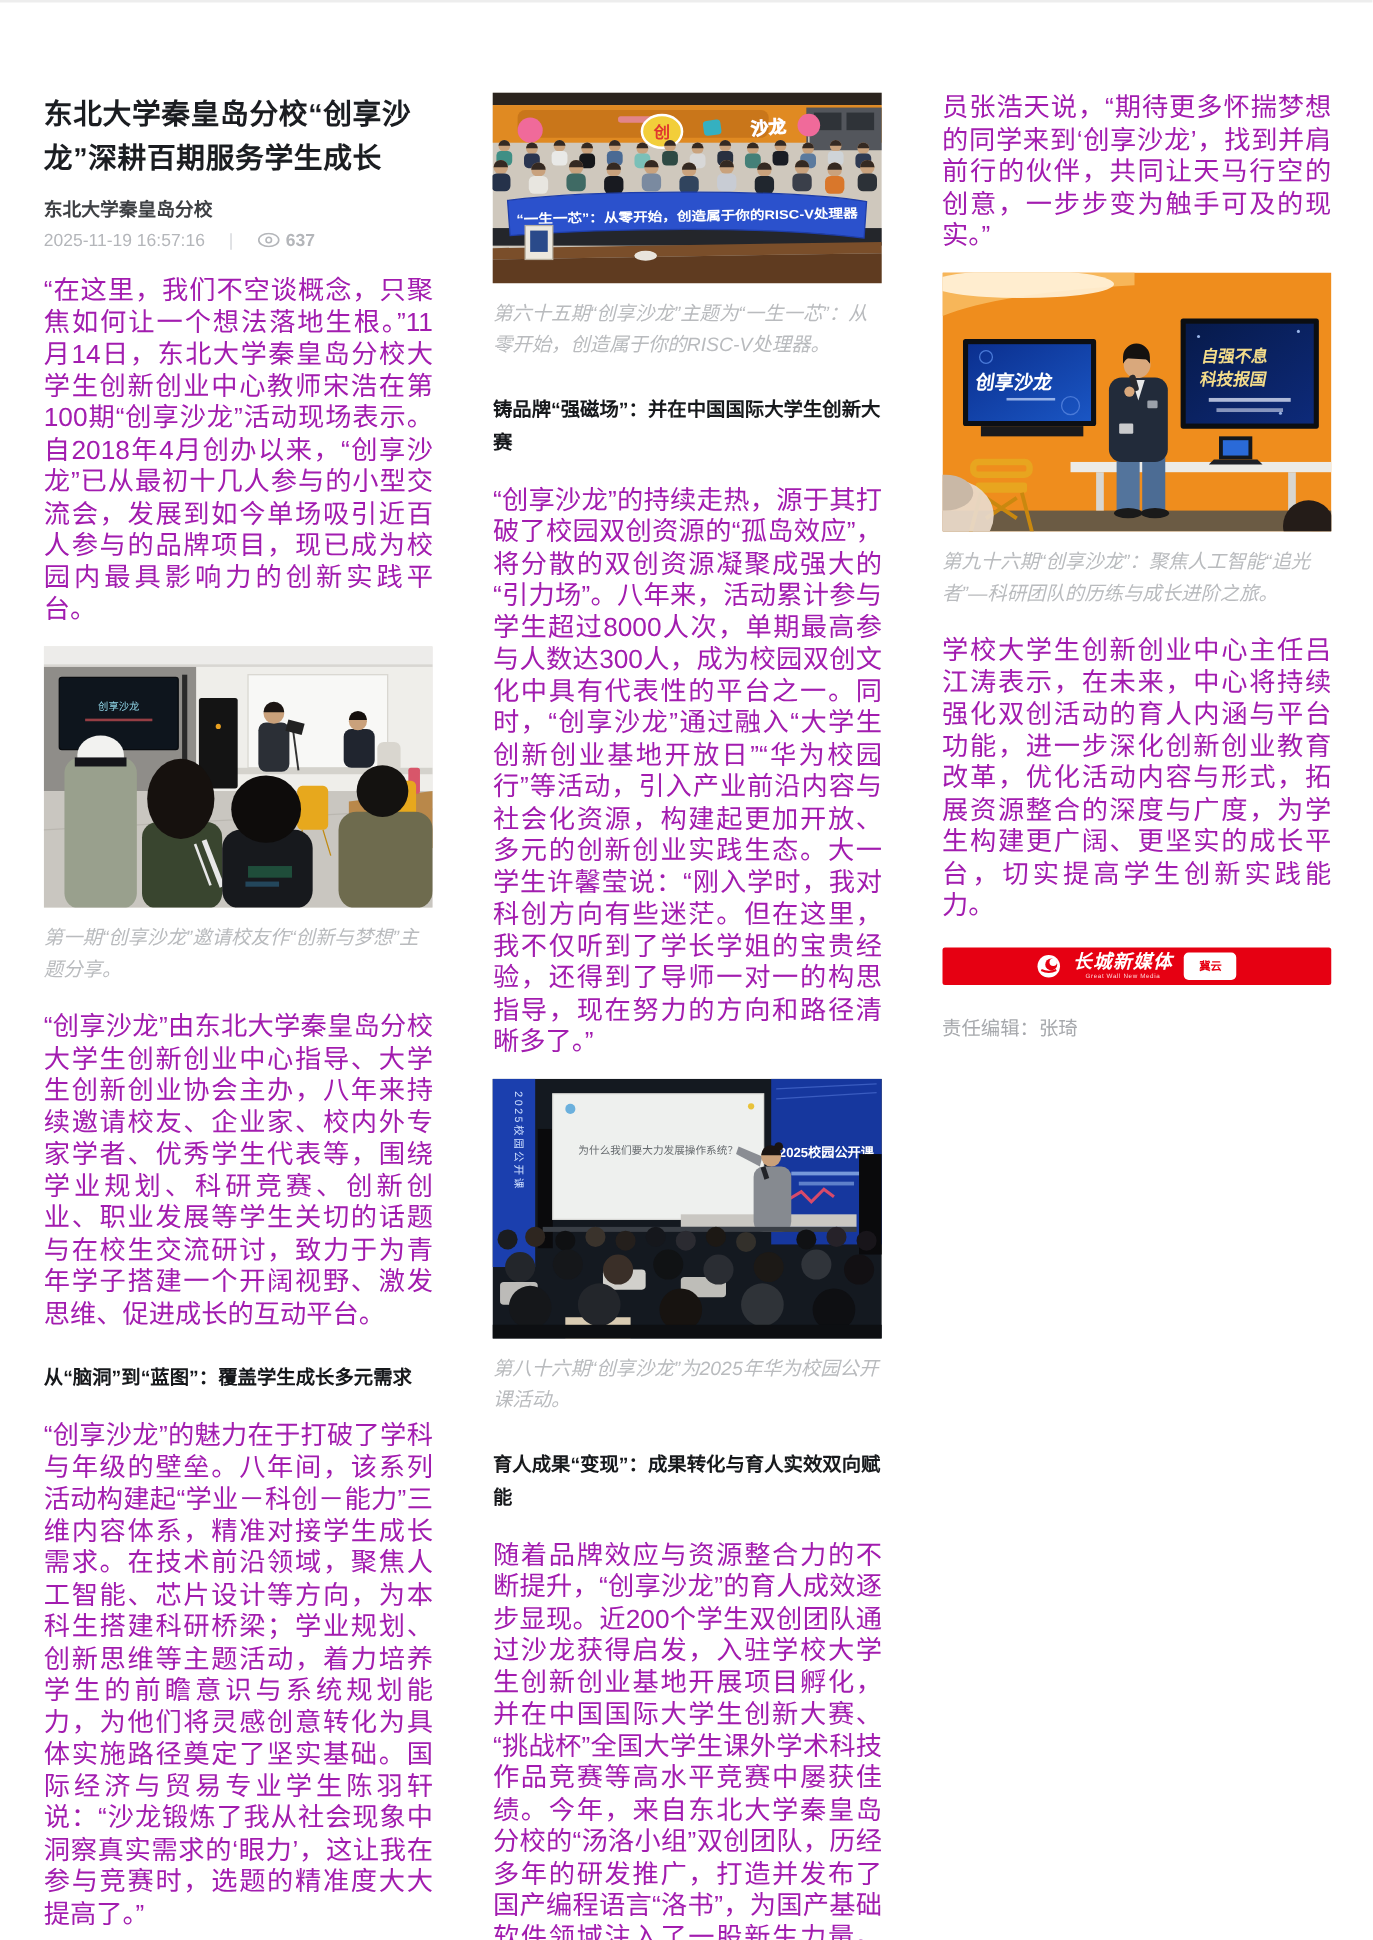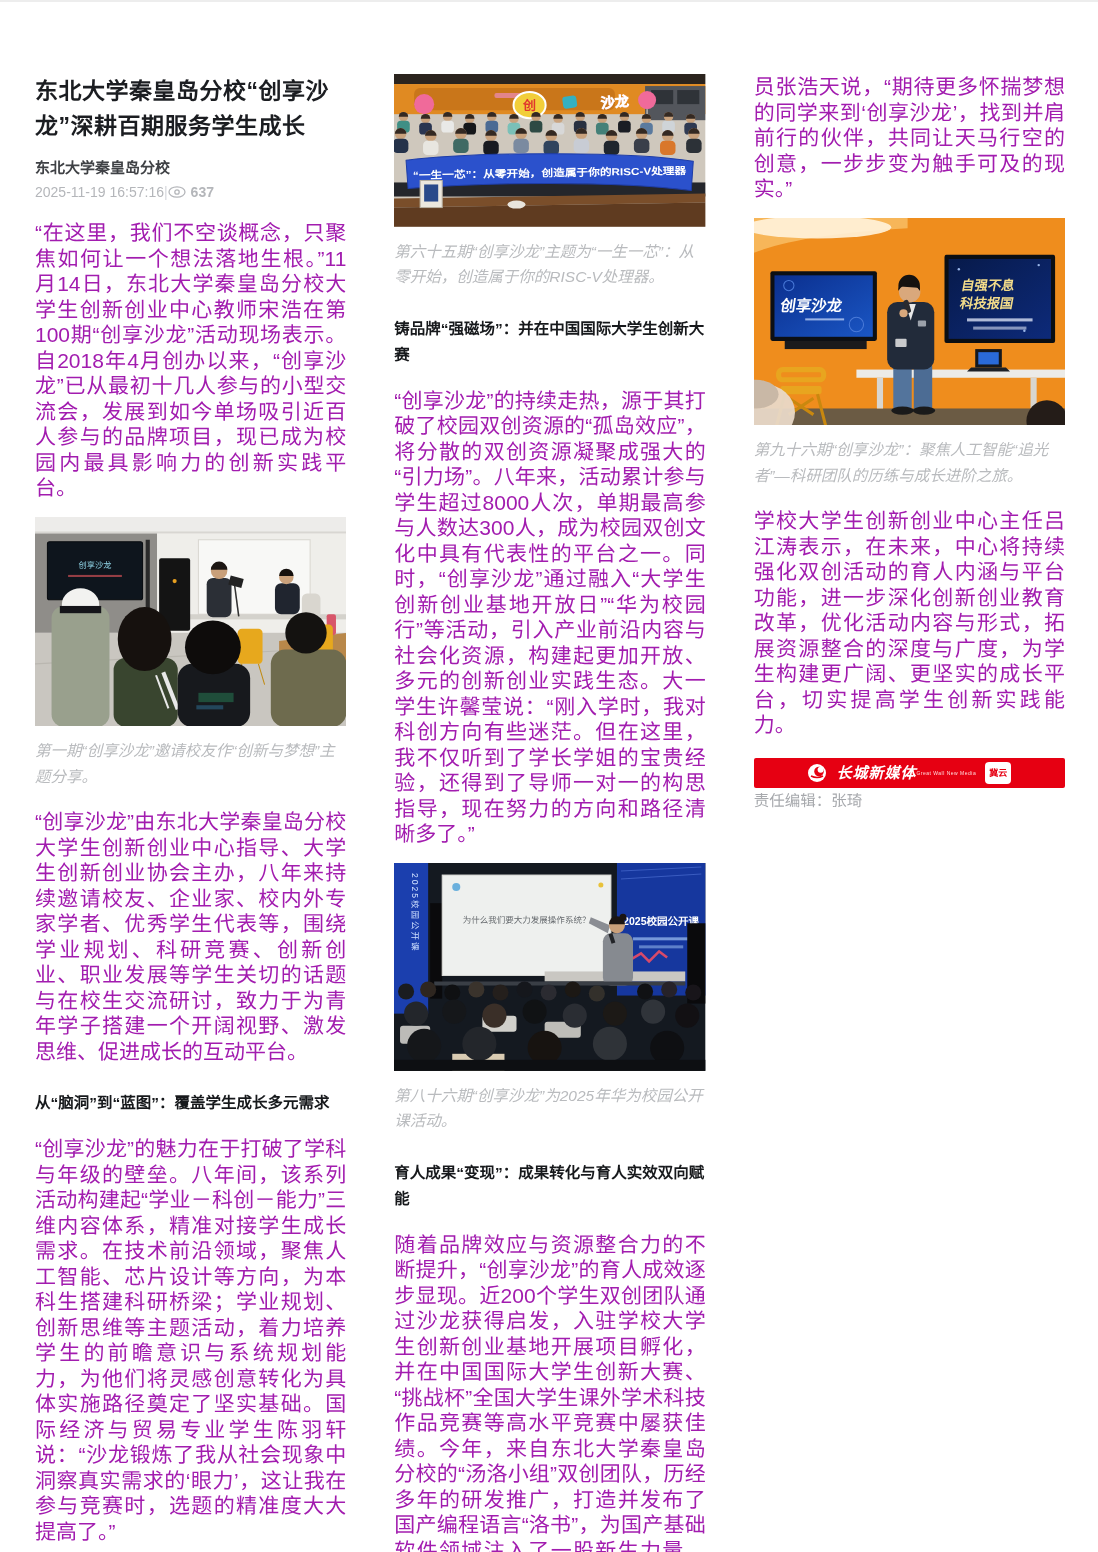--- a/index.html
+++ b/index.html
@@ -8,37 +8,37 @@
     border-top:2px solid #ededed;box-sizing:border-box;
     font-family:"Liberation Sans","DejaVu Sans",sans-serif;color:#26282b;
   }
   .page{box-sizing:border-box;width:100%;height:100%;
     padding:72px 33px 0 35px;display:grid;
     grid-template-columns:1fr 1fr 1fr;column-gap:48px;}
   .col{min-width:0;}
   .col > *:first-child{margin-top:0 !important;}
   h1.title{margin:0;font-size:23px;line-height:35px;font-weight:700;color:#1b1d21;letter-spacing:.5px;}
   .byline{margin-top:12px;font-size:15px;font-weight:600;color:#3f4145;}
-  .meta{margin-top:7px;display:flex;align-items:flex-end;gap:0;font-size:14px;color:#b4b6ba;}
+  .meta{margin-top:7px;display:flex;align-items:flex-end;gap:19px;font-size:14px;color:#b4b6ba;}
   .meta .sep{color:#d6d8dc;}
   .views{display:flex;align-items:center;gap:5px;font-weight:bold;}
   p.body{margin:20px 0 0;font-size:21px;line-height:25.5px;color:#a21caf;text-align:justify;}
   h2.sub{margin:26px 0 0;font-size:15.5px;line-height:26px;font-weight:700;color:#17191c;}
   figure{margin:16px 0 0;}
   figure svg.photo{display:block;width:100%;height:auto;}
   figcaption{margin-top:12px;font-size:15.5px;line-height:25.5px;color:#b9bbbe;font-style:italic;}
   .photo text{font-family:"Liberation Sans","DejaVu Sans",sans-serif;}
   .brand-banner{margin-top:20px;height:30px;background:#e60012;border-radius:2px;
     display:flex;align-items:center;justify-content:center;gap:9px;}
-  .brand-block{display:flex;flex-direction:row;align-items:center;line-height:1;}
+  .brand-block{display:flex;flex-direction:column;align-items:center;line-height:1;}
   .brand-text{color:#fff;font-weight:700;font-size:15px;font-style:italic;letter-spacing:1px;}
   .brand-sub{margin-top:2px;color:#ffd9db;font-size:5px;letter-spacing:.5px;}
-  .badge{width:26px;height:22px;background:#fff;border-radius:4px;box-sizing:border-box;
+  .badge{width:42px;height:22px;background:#fff;border-radius:4px;box-sizing:border-box;
     display:flex;align-items:center;justify-content:center;color:#e60012;font-weight:700;font-size:9px;}
-  .editor{font-size:15.5px;color:#a7a9ad;}
+  .editor{margin-top:22px;font-size:15.5px;color:#a7a9ad;}
 </style>
 </head>
 <body>
 
 <div class="page">
 
   <div class="col">
     <h1 class="title">东北大学秦皇岛分校“创享沙龙”深耕百期服务学生成长</h1>
     <div class="byline">东北大学秦皇岛分校</div>
     <div class="meta">

